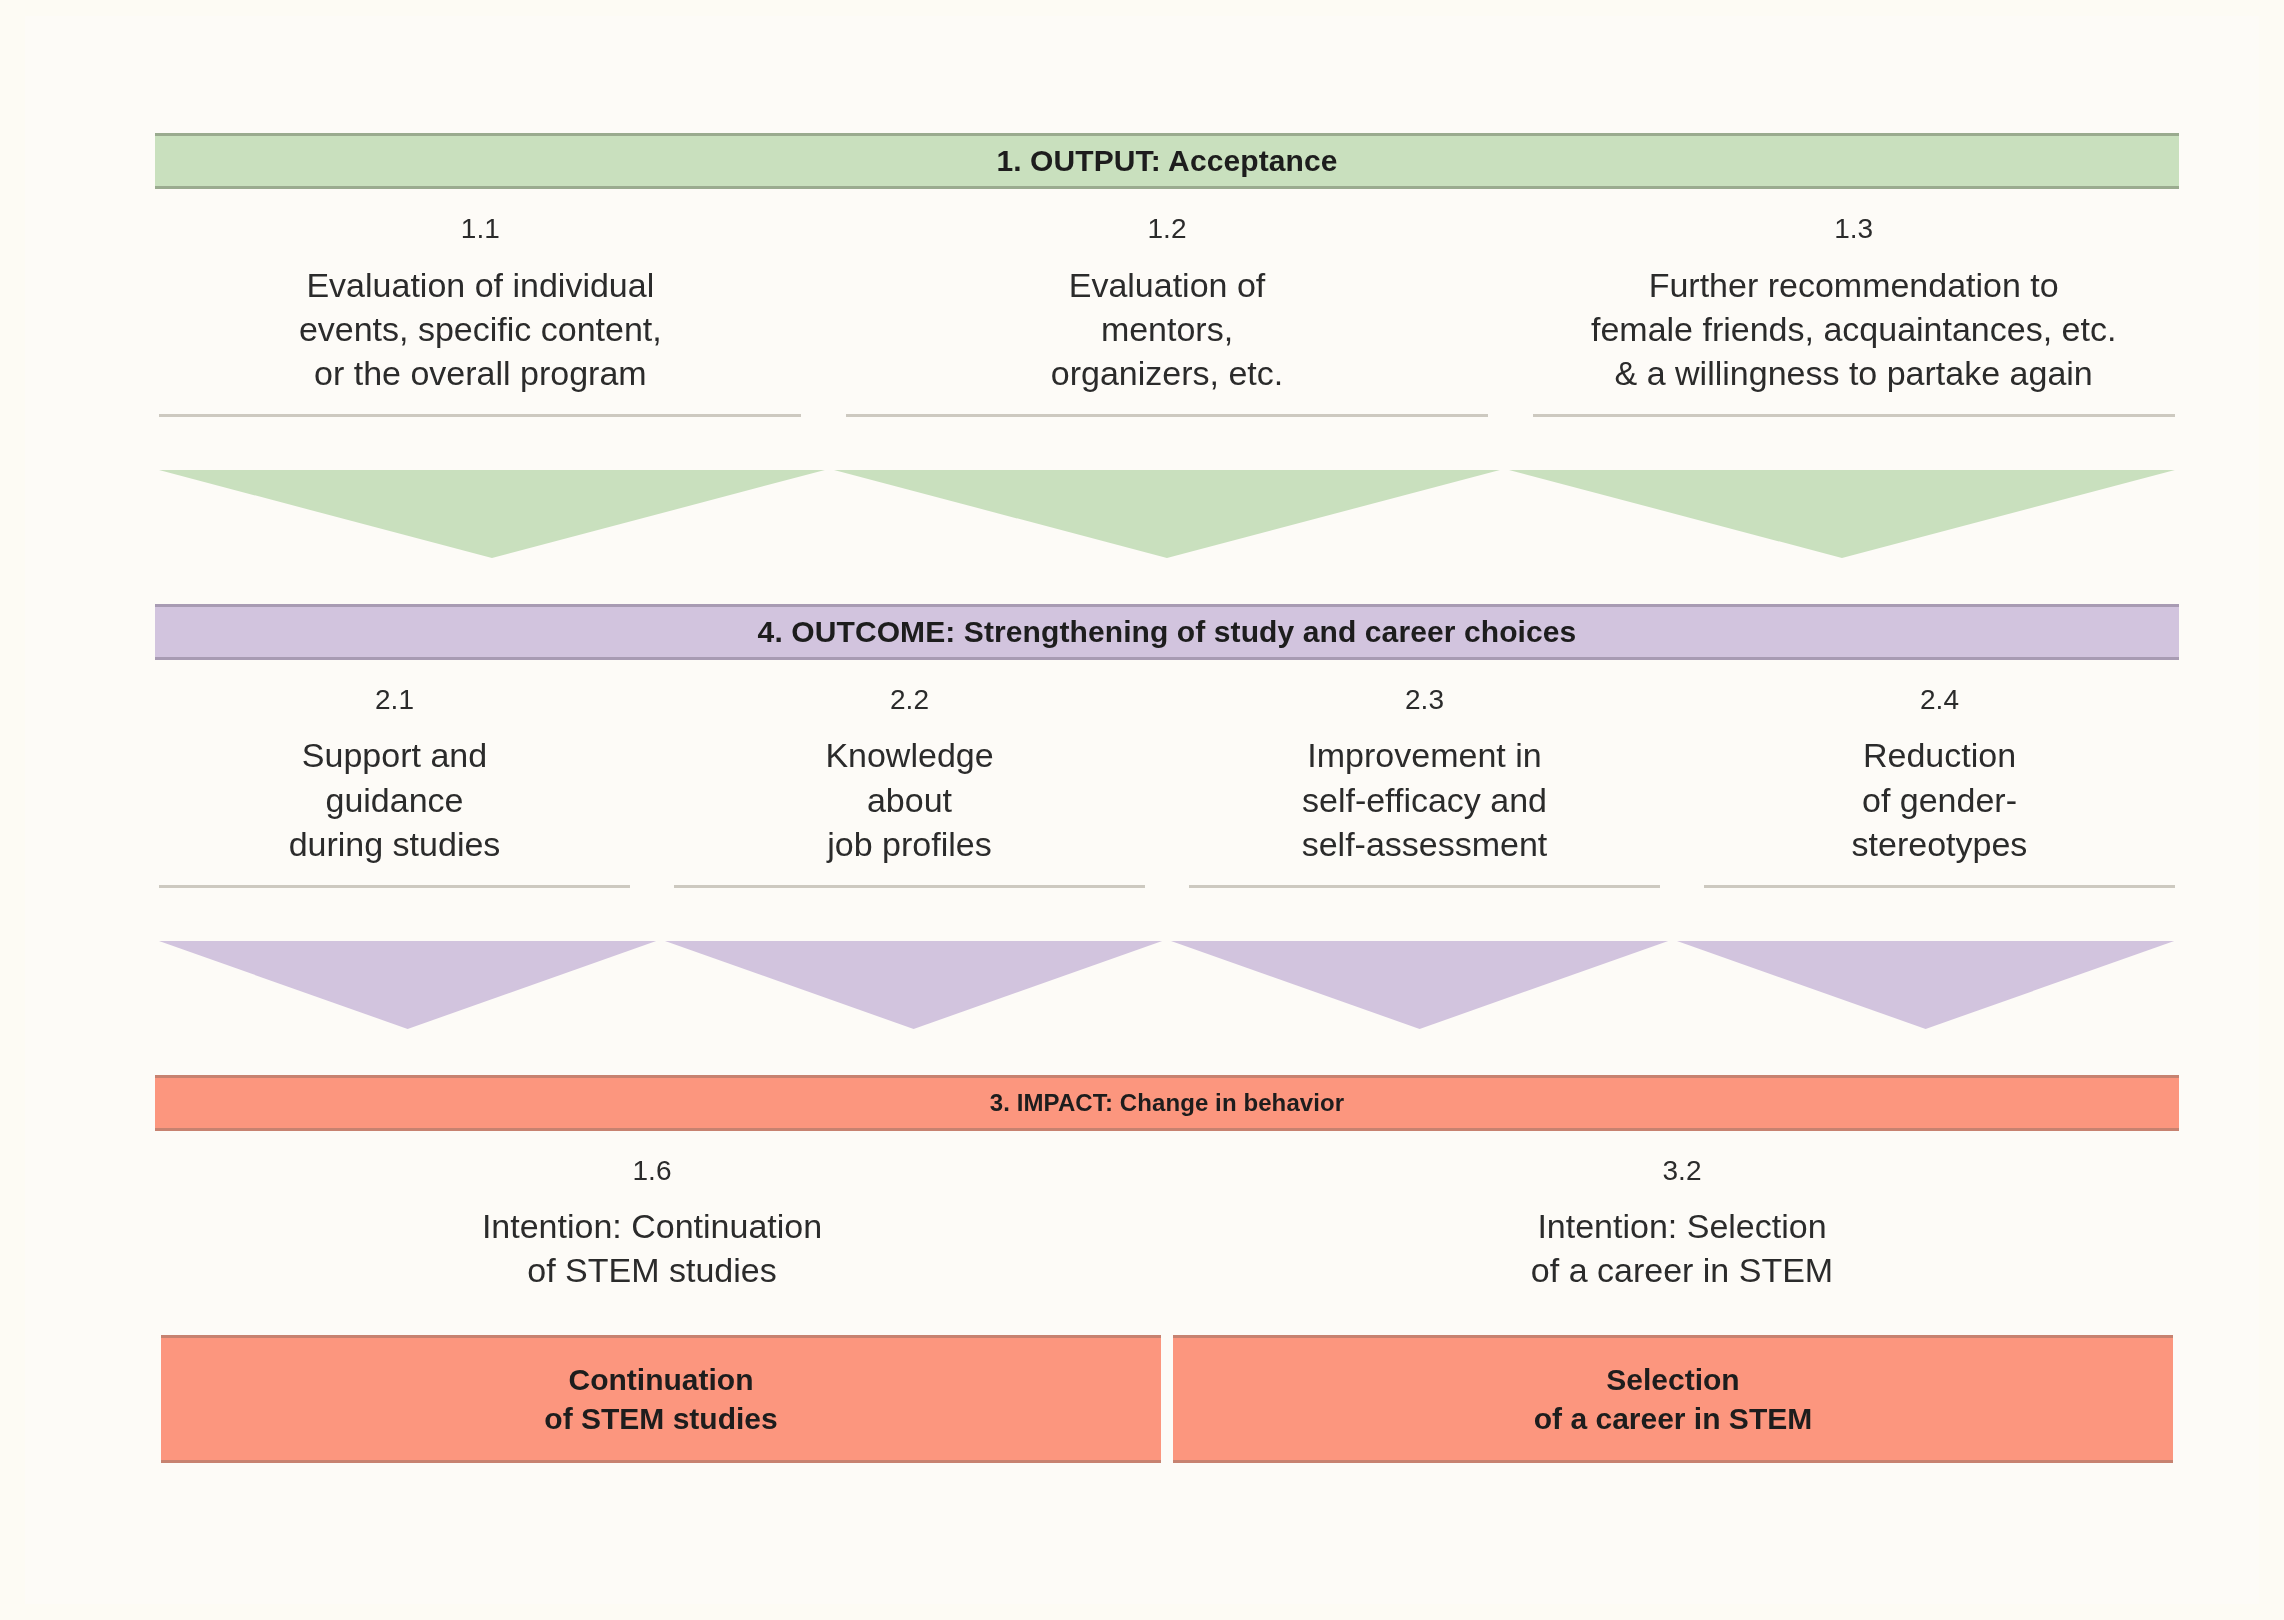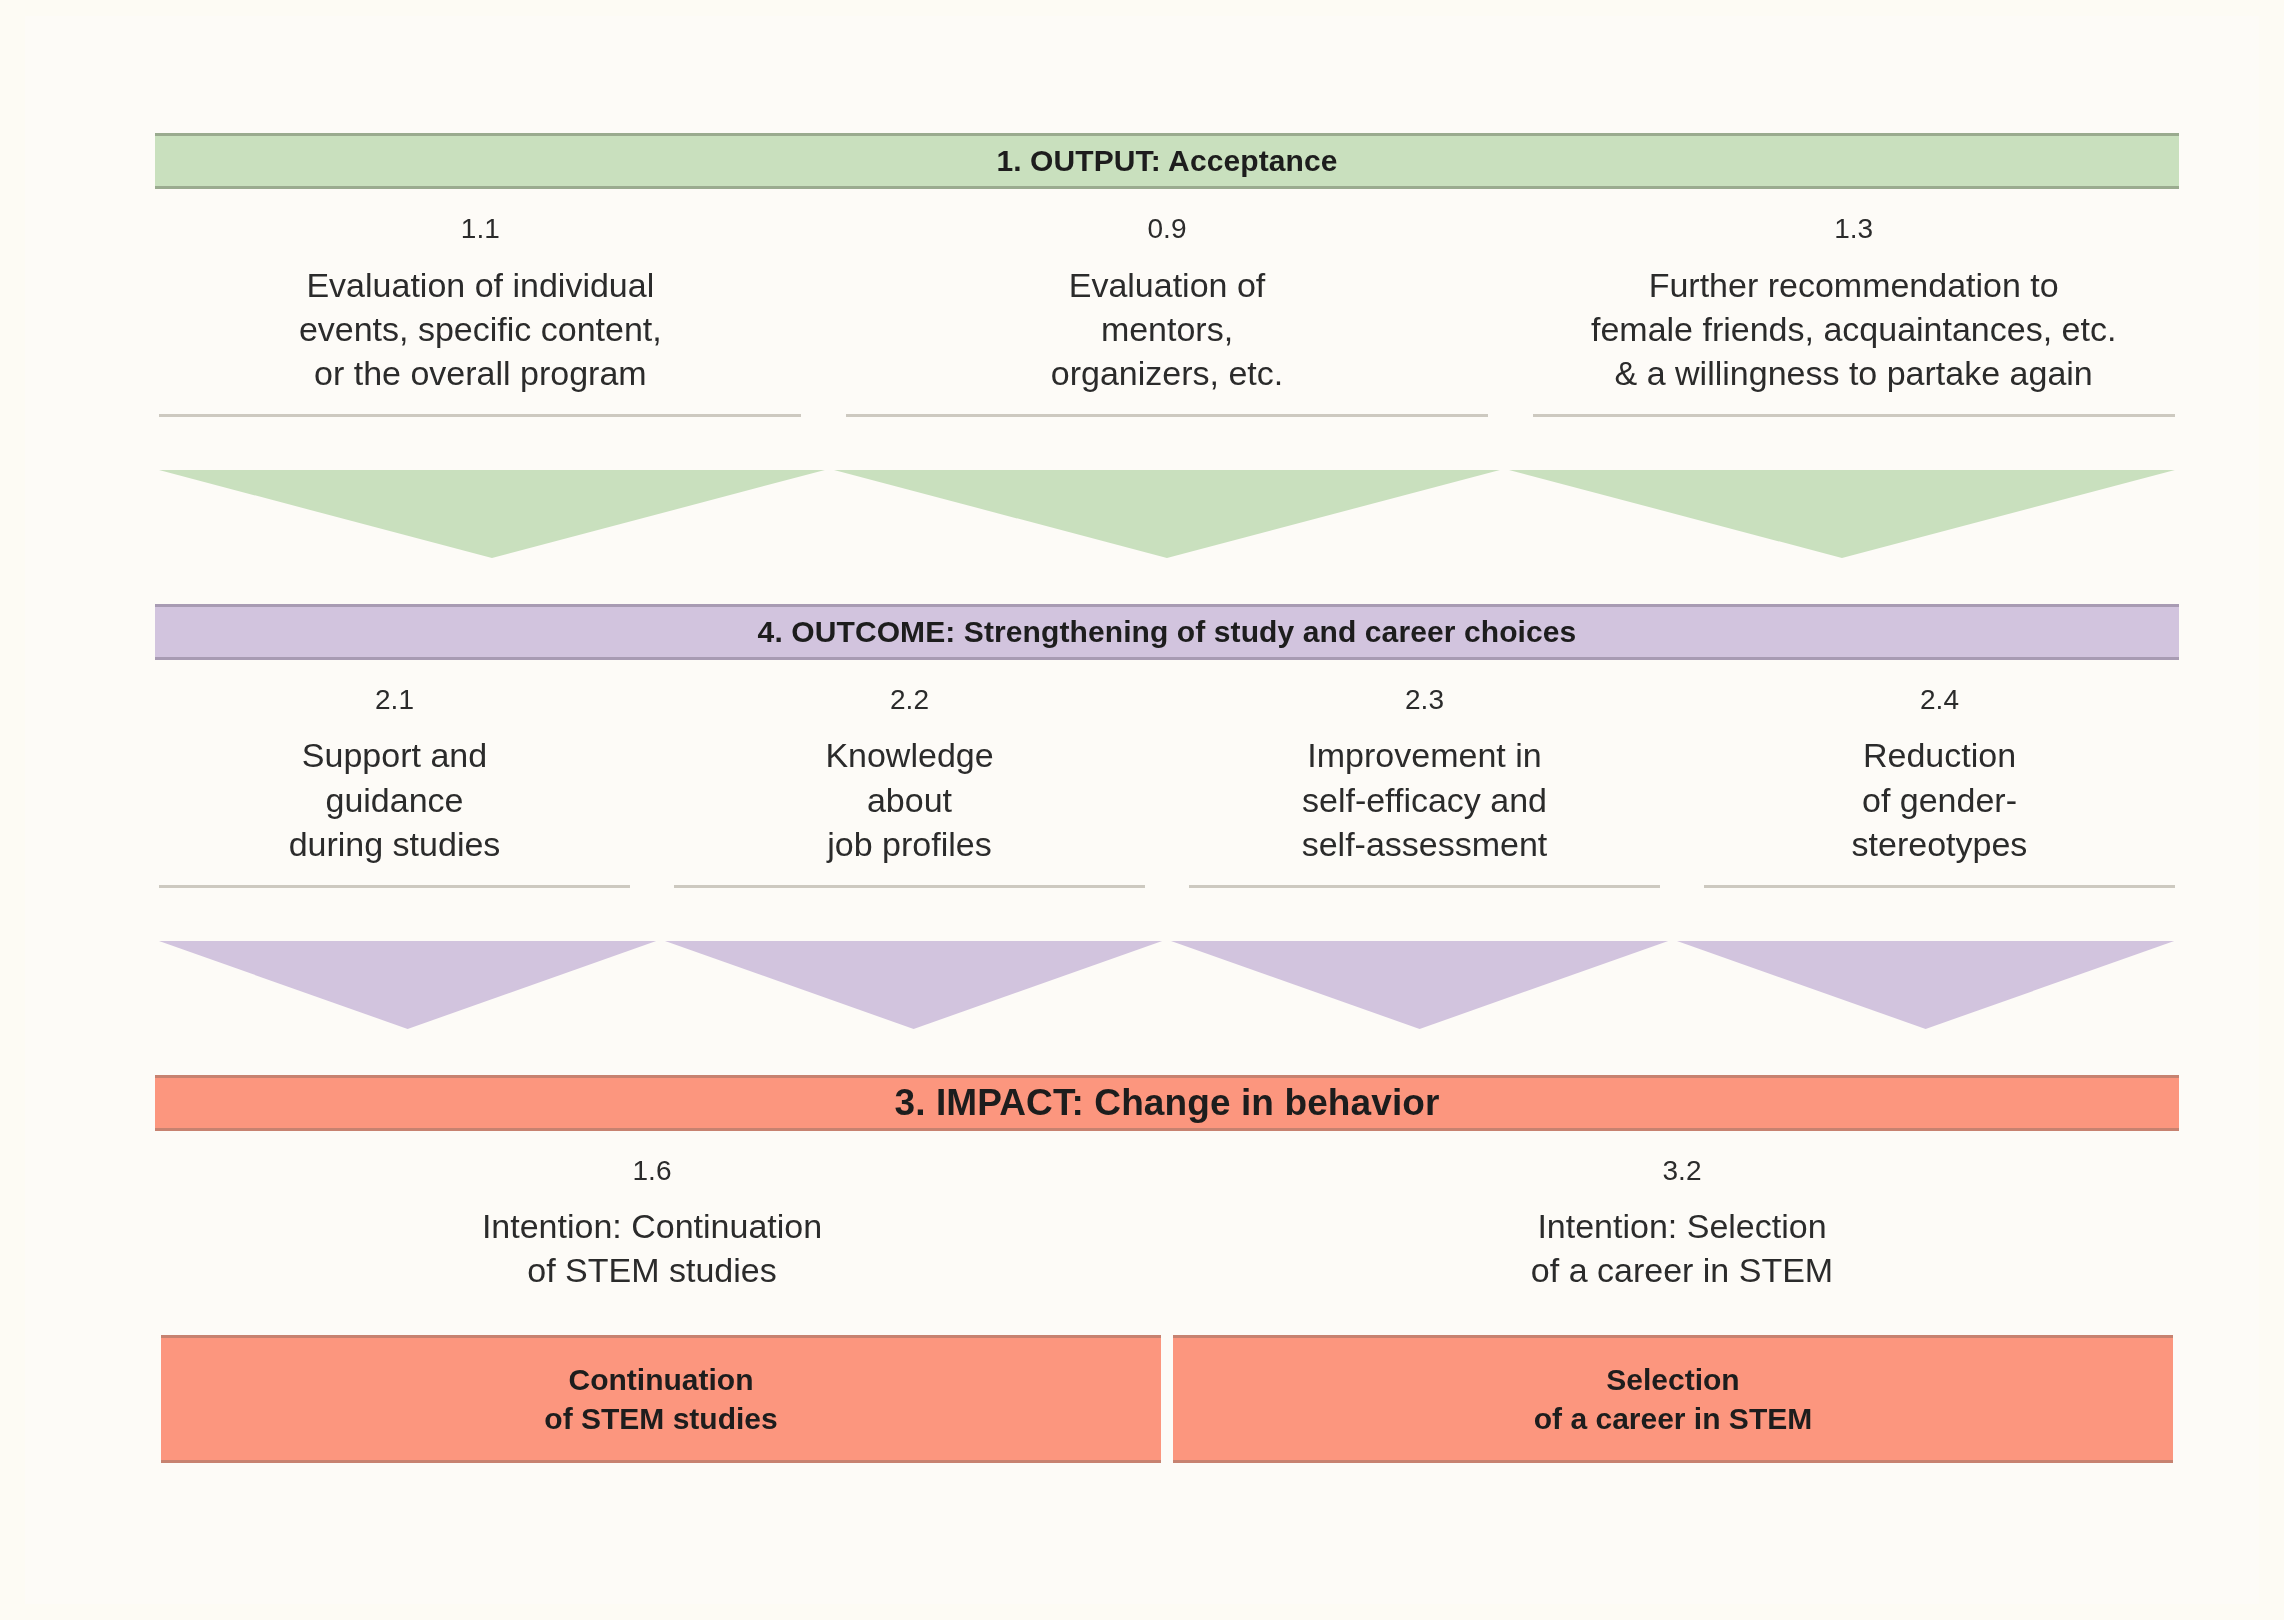--- a/index.html
+++ b/index.html
@@ -52,21 +52,21 @@
     display: flex;
     align-items: center;
     justify-content: center;
   }
   .tier-bar .bar-text { display: block; }
 
   .tier-bar.green  { background: #c9e0be; height: 56px; font-size: 30px;
                      border-top: 3.7px solid #9aab8f; border-bottom: 3.7px solid #9aab8f; }
   .tier-bar.purple { background: #d2c4de; height: 56px; font-size: 30px;
                      border-top: 3.7px solid #a89bb3; border-bottom: 3.7px solid #a89bb3; }
-  .tier-bar.orange { background: #fc967e; height: 56px; font-size: 37px;
+  .tier-bar.orange { background: #fc967e; height: 56px; font-size: 24px;
                      border-top: 3.7px solid #c78270; border-bottom: 3.7px solid #c78270; }
 
   
   .subrow {
     display: flex;
     width: 100%;
     box-sizing: border-box;
     gap: 36px;
   }
   .subcell {
@@ -150,21 +150,21 @@
       </div>
 
       <div class="subrow">
         <div class="subcell">
           <div class="sub-id">1.1</div>
           <div class="sub-text">Evaluation of individual
 events, specific content,
 or the overall program</div>
         </div>
         <div class="subcell">
-          <div class="sub-id">0.9</div>
+          <div class="sub-id">1.2</div>
           <div class="sub-text">Evaluation of
 mentors,
 organizers, etc.</div>
         </div>
         <div class="subcell">
           <div class="sub-id">1.3</div>
           <div class="sub-text">Further recommendation to
 female friends, acquaintances, etc.
 &amp; a willingness to partake again</div>
         </div>

